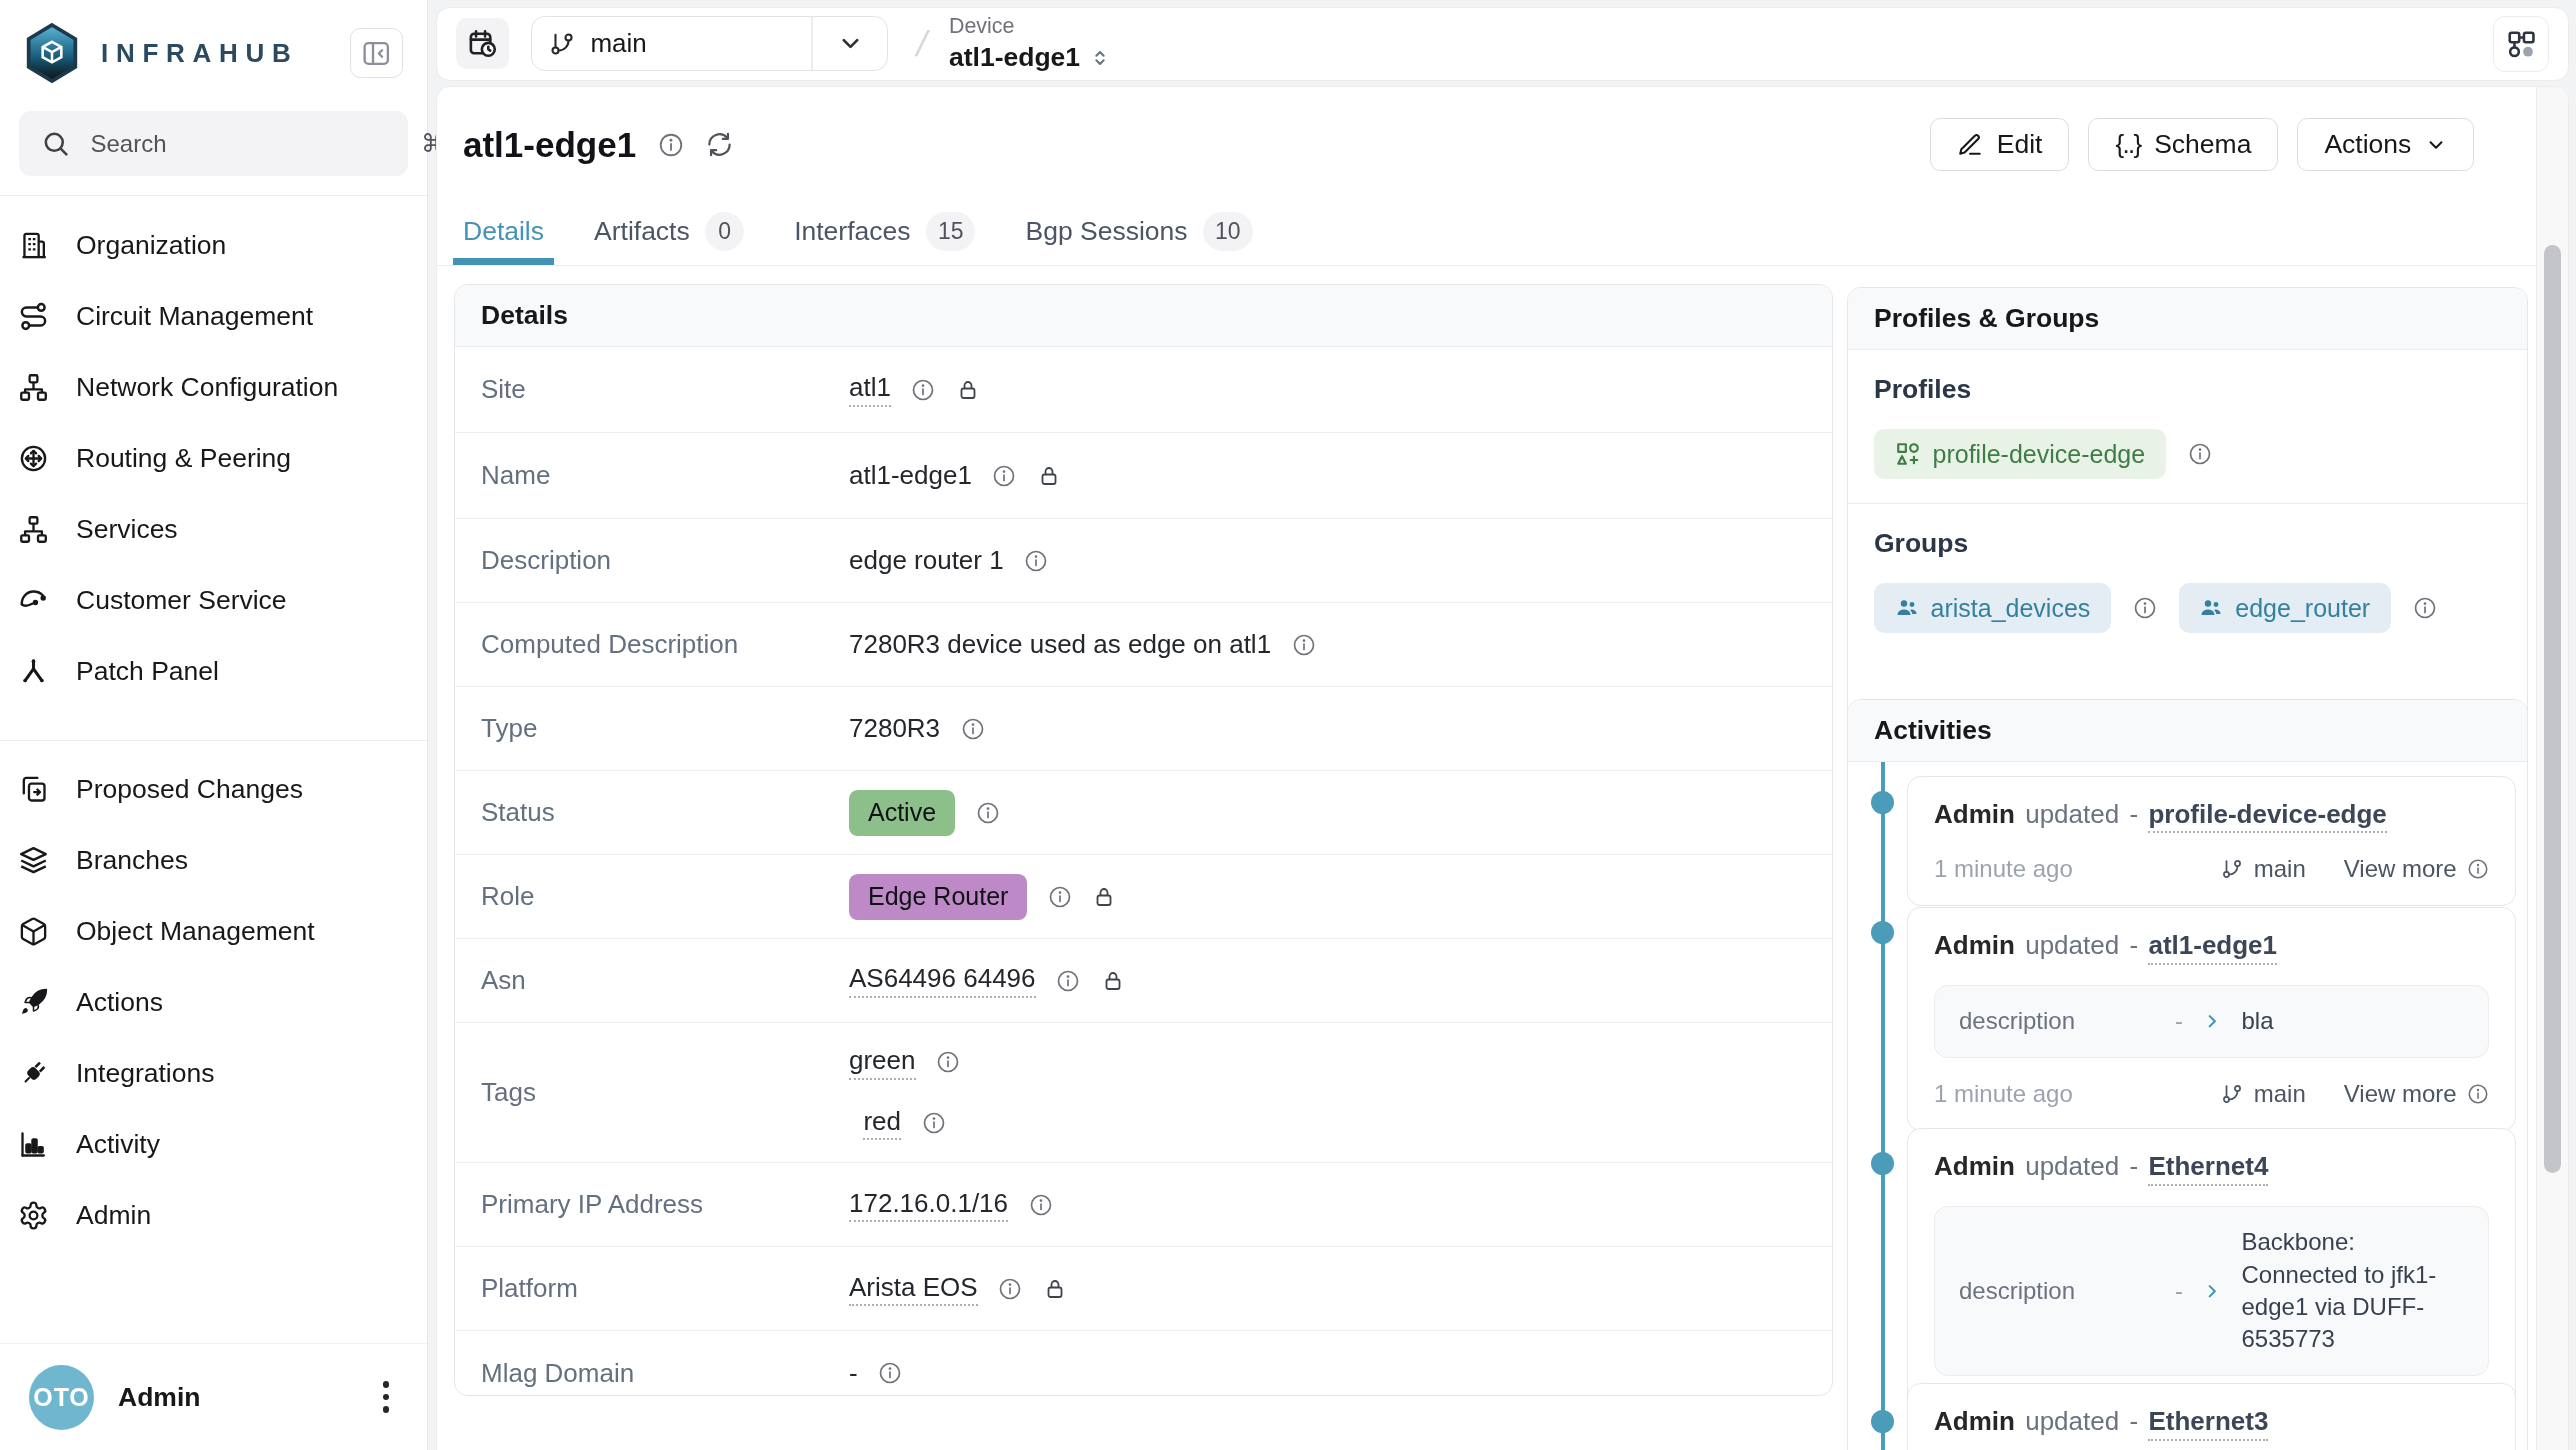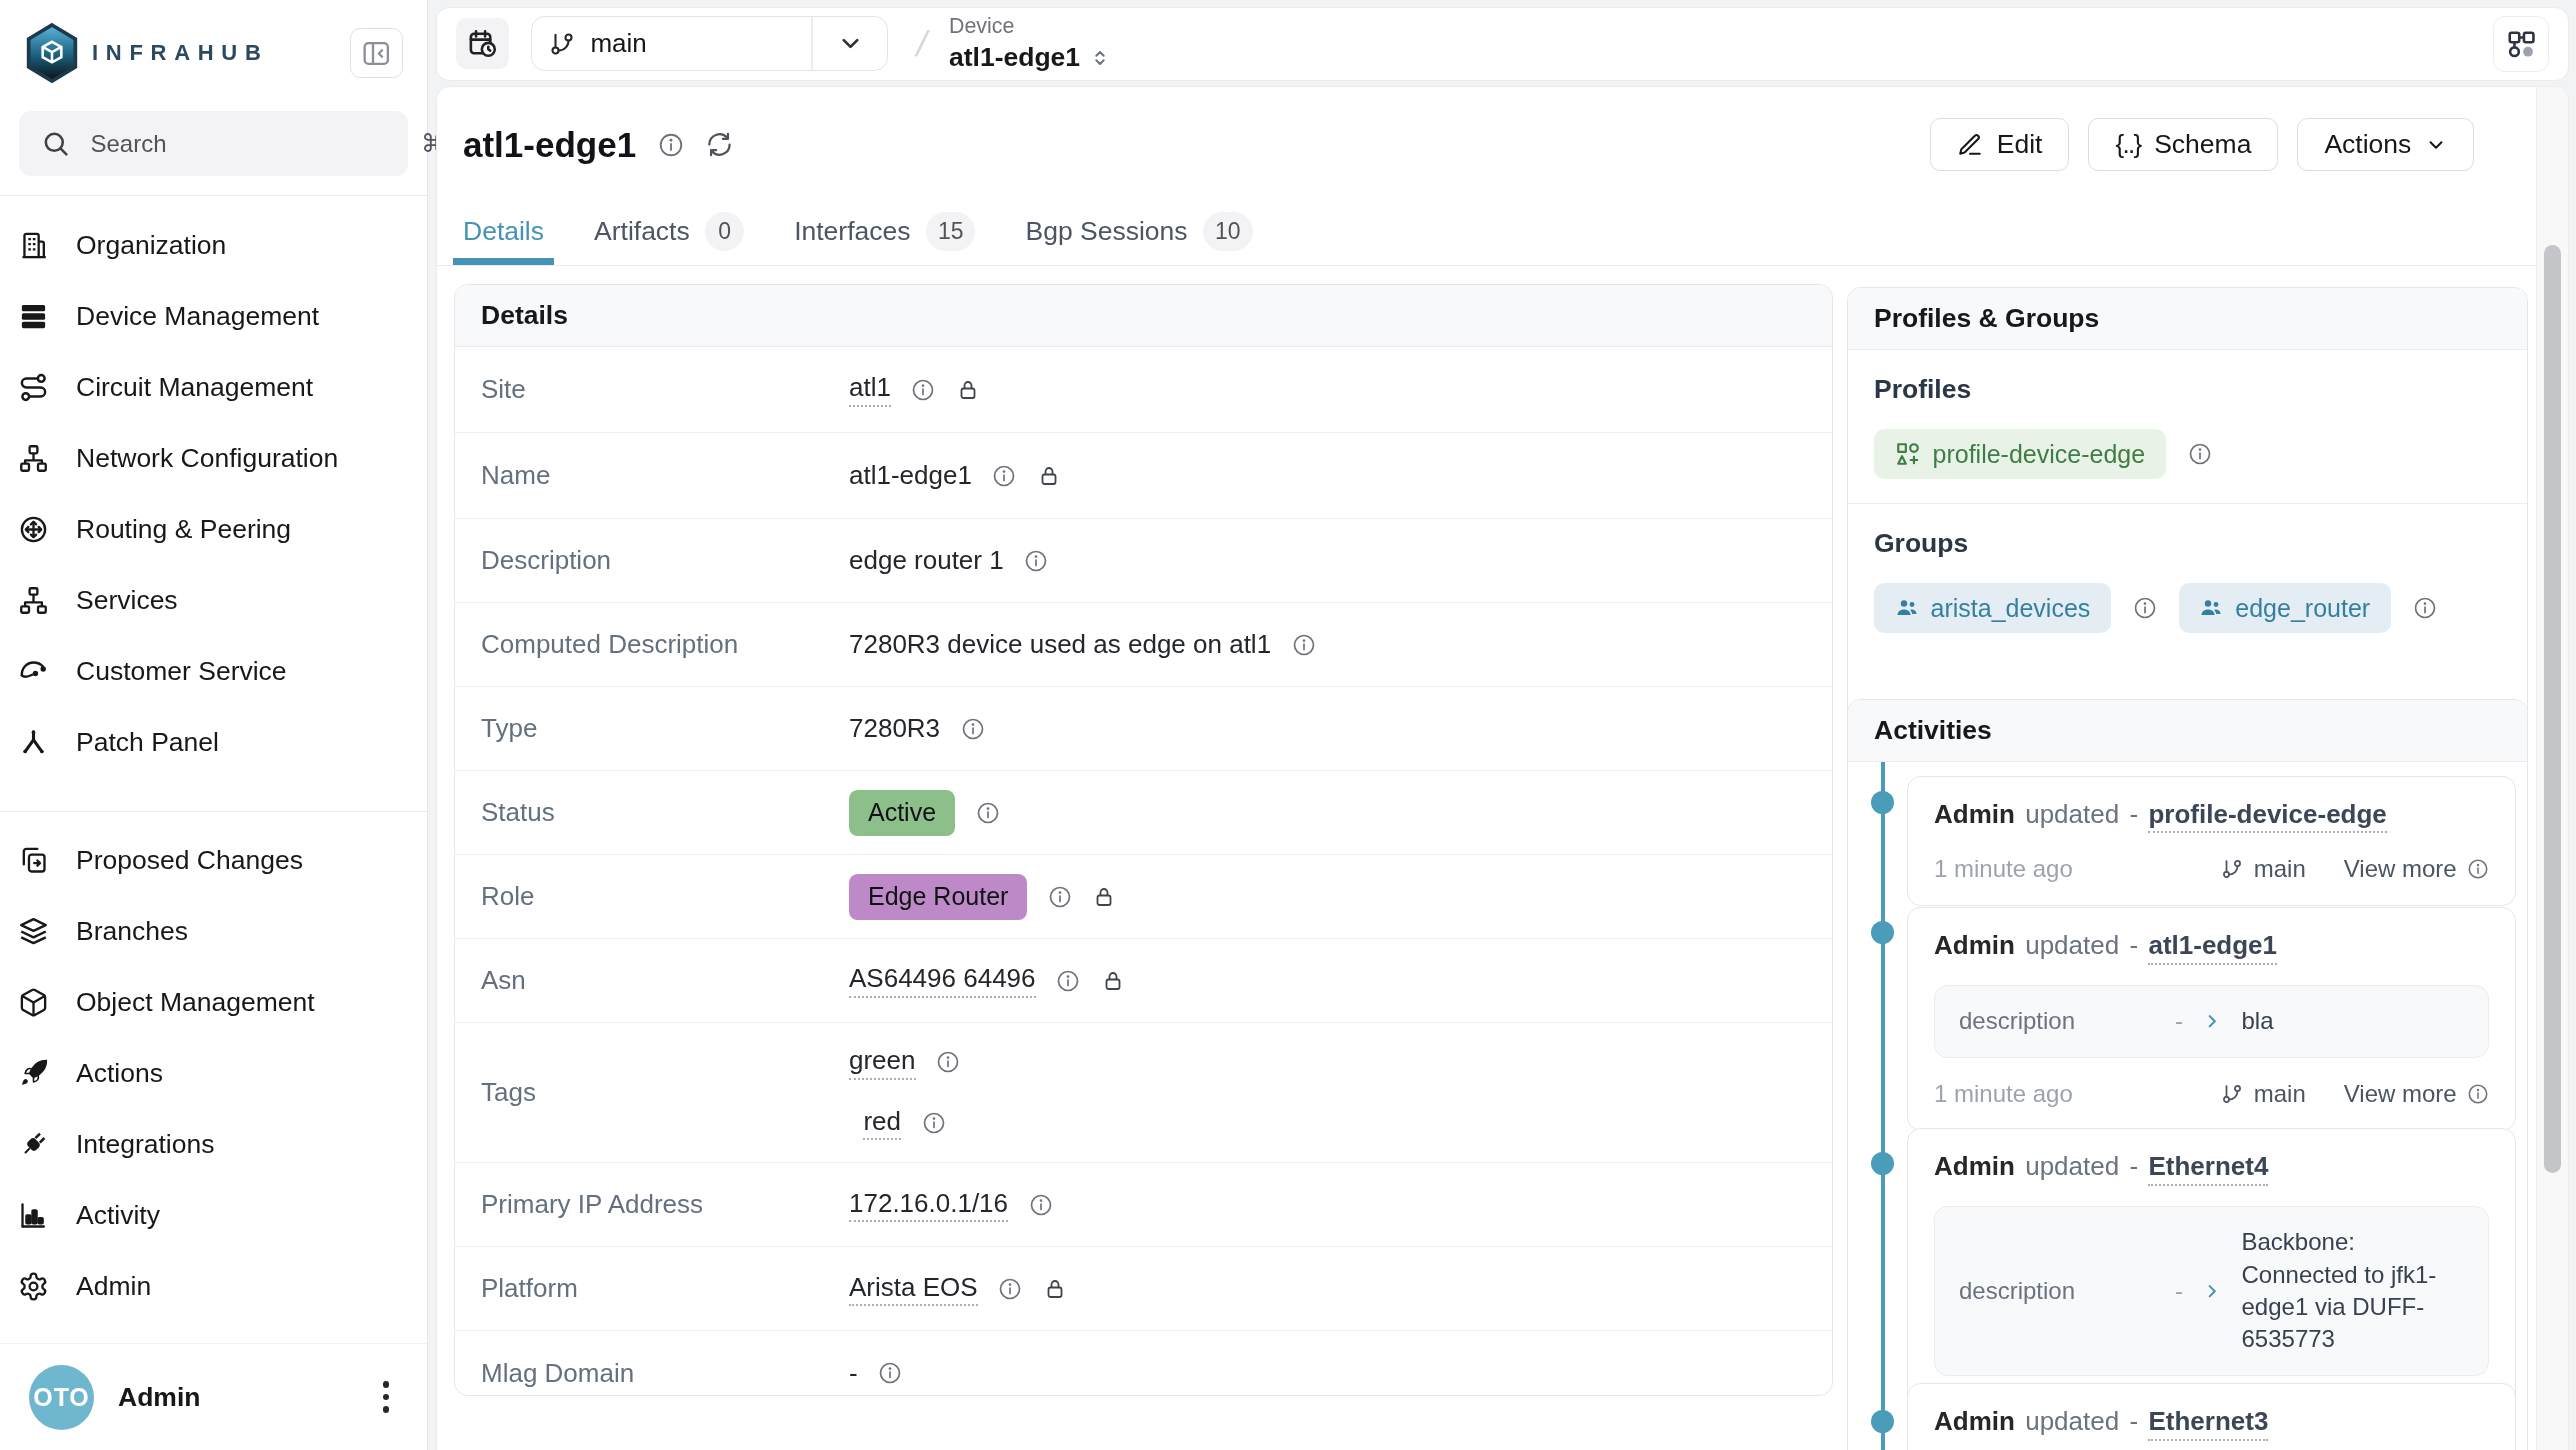--- a/index.html
+++ b/index.html
@@ -22,21 +22,21 @@
   }
   *{margin:0;padding:0;box-sizing:border-box;}
   html,body{width:2576px;height:1450px;overflow:hidden;}
   body{background:#f2f3f5;font-family:"Liberation Sans", sans-serif;color:var(--ink);}
   svg{display:block;}
   .ic{flex:none;}
 
   
   .sidebar{position:absolute;left:0;top:0;width:428px;height:1450px;background:#fff;border-right:1.7px solid var(--border);display:flex;flex-direction:column;}
   .logo-row{display:flex;align-items:center;padding:22px 24px 15.4px 24px;}
-  .brand{font-size:22px;font-weight:bold;letter-spacing:7.7px;color:var(--brand-text);margin-left:12px;flex:1;}
+  .brand{font-size:26px;font-weight:bold;letter-spacing:7.7px;color:var(--brand-text);margin-left:21px;flex:1;}
   .collapse-btn{width:53px;height:50px;border:1.7px solid #e0e0e3;border-radius:10.3px;display:flex;align-items:center;justify-content:center;background:#fff;color:#8b8f98;cursor:pointer;}
   .search{margin:12px 19px 0 19px;height:65px;background:#f3f3f5;border-radius:12px;display:flex;align-items:center;padding:0 22px;gap:20.5px;}
   .search input{border:none;background:transparent;outline:none;flex:1;font-size:24px;color:#3f3f46;font-family:"Liberation Sans",sans-serif;}
   .search input::placeholder{color:#52525b;}
   .kbd{color:#52525b;font-size:25px;}
   .sep{border:none;border-top:1.7px solid var(--border-soft);margin:19px 0 0 0;}
   .nav{padding:13.7px 0;}
   .nav-item{display:flex;align-items:center;gap:27px;height:71px;padding:0 26px 0 18px;font-size:26.5px;font-weight:500;color:#18181b;cursor:pointer;}
   .nav-item .ic{color:#18181b;}
   .user-row{margin-top:auto;display:flex;align-items:center;padding:20.5px 29px;gap:24px;border-top:1.7px solid #f1f1f3;}
@@ -171,30 +171,20 @@
           <path d="M5 21V4.5A1.5 1.5 0 0 1 6.5 3h8A1.5 1.5 0 0 1 16 4.5V21"></path>
             <path d="M16 9h2.5A1.5 1.5 0 0 1 20 10.5V21"></path>
             <path d="M3.5 21h18"></path>
             <path d="M8 7h2M11.5 7h2M8 11h2M11.5 11h2M8 15h2M11.5 15h2"></path>
         </svg>
       </span>
       <span>Organization</span>
     </div>
     <div class="nav-item">
       <span class="ic">
-        <svg width="31" height="31" viewBox="0 0 24 24" fill="currentColor">
-          <rect x="3" y="3" width="18" height="5" rx="1.2"></rect>
-            <rect x="3" y="9.5" width="18" height="5" rx="1.2"></rect>
-            <rect x="3" y="16" width="18" height="5" rx="1.2"></rect>
-        </svg>
-      </span>
-      <span>Device Management</span>
-    </div>
-    <div class="nav-item">
-      <span class="ic">
         <svg width="31" height="31" viewBox="0 0 24 24" fill="none" stroke="currentColor" stroke-width="1.9" stroke-linecap="round">
           <circle cx="6" cy="19" r="2.6"></circle>
             <path d="M9 19h8.5a3.5 3.5 0 0 0 0-7h-11a3.5 3.5 0 0 1 0-7H15"></path>
             <circle cx="18" cy="5" r="2.6"></circle>
         </svg>
       </span>
       <span>Circuit Management</span>
     </div>
     <div class="nav-item">
       <span class="ic">

